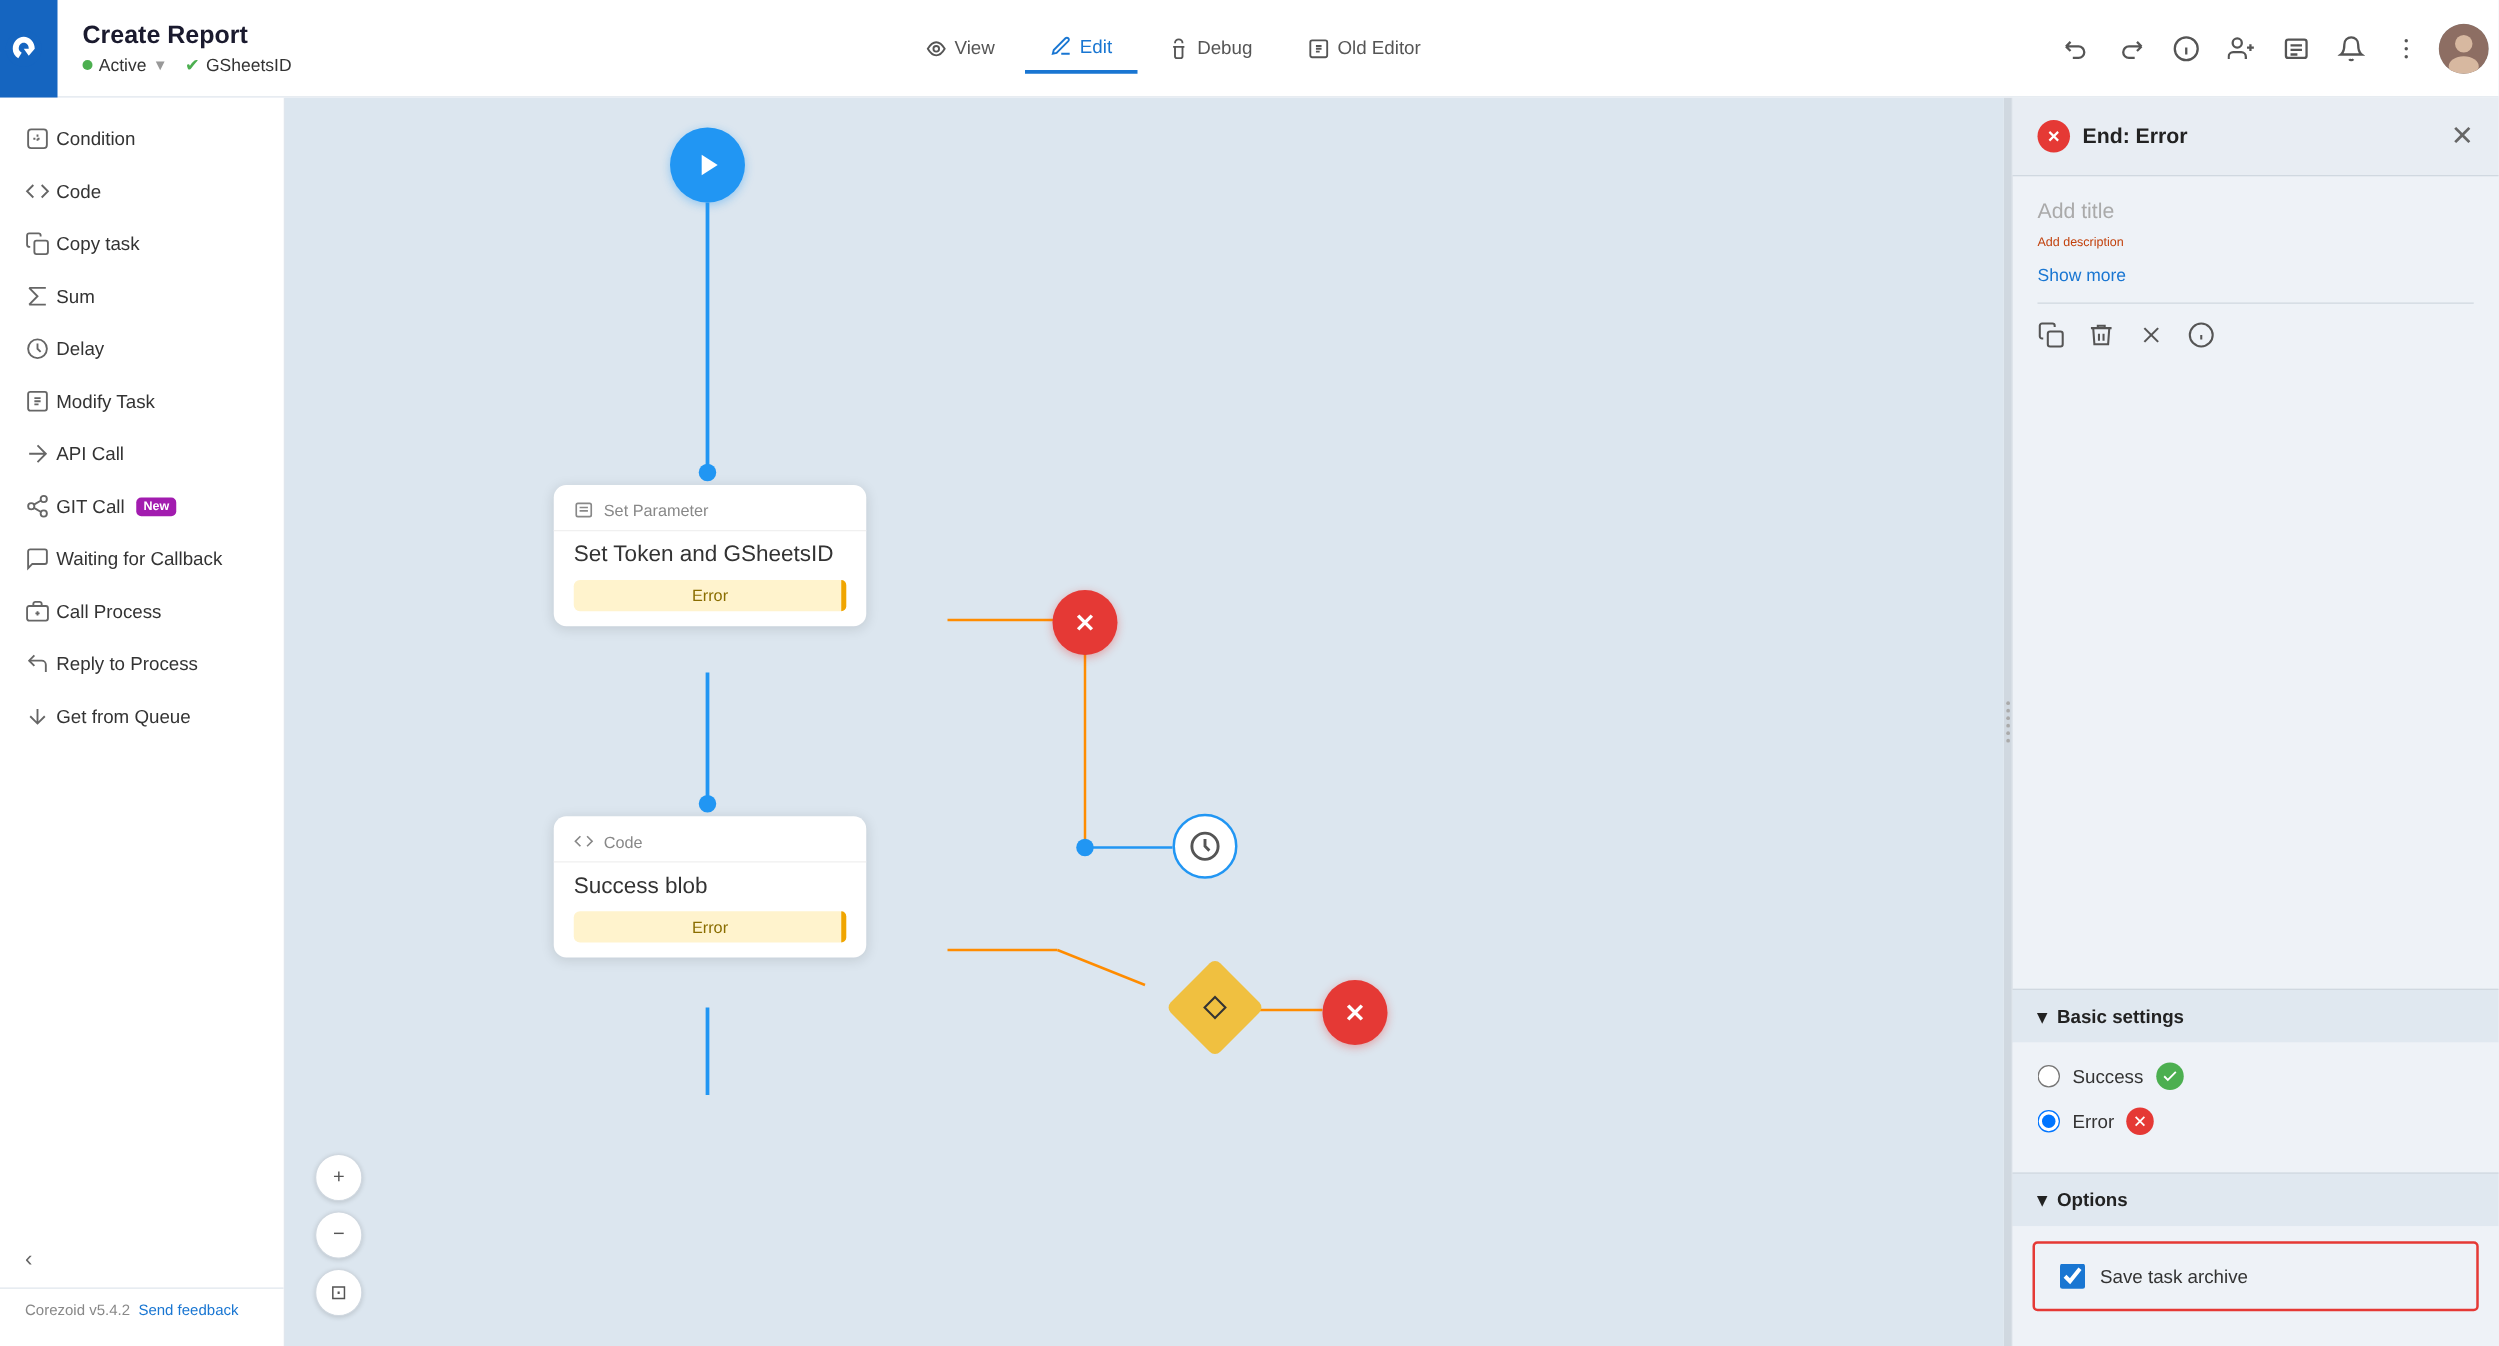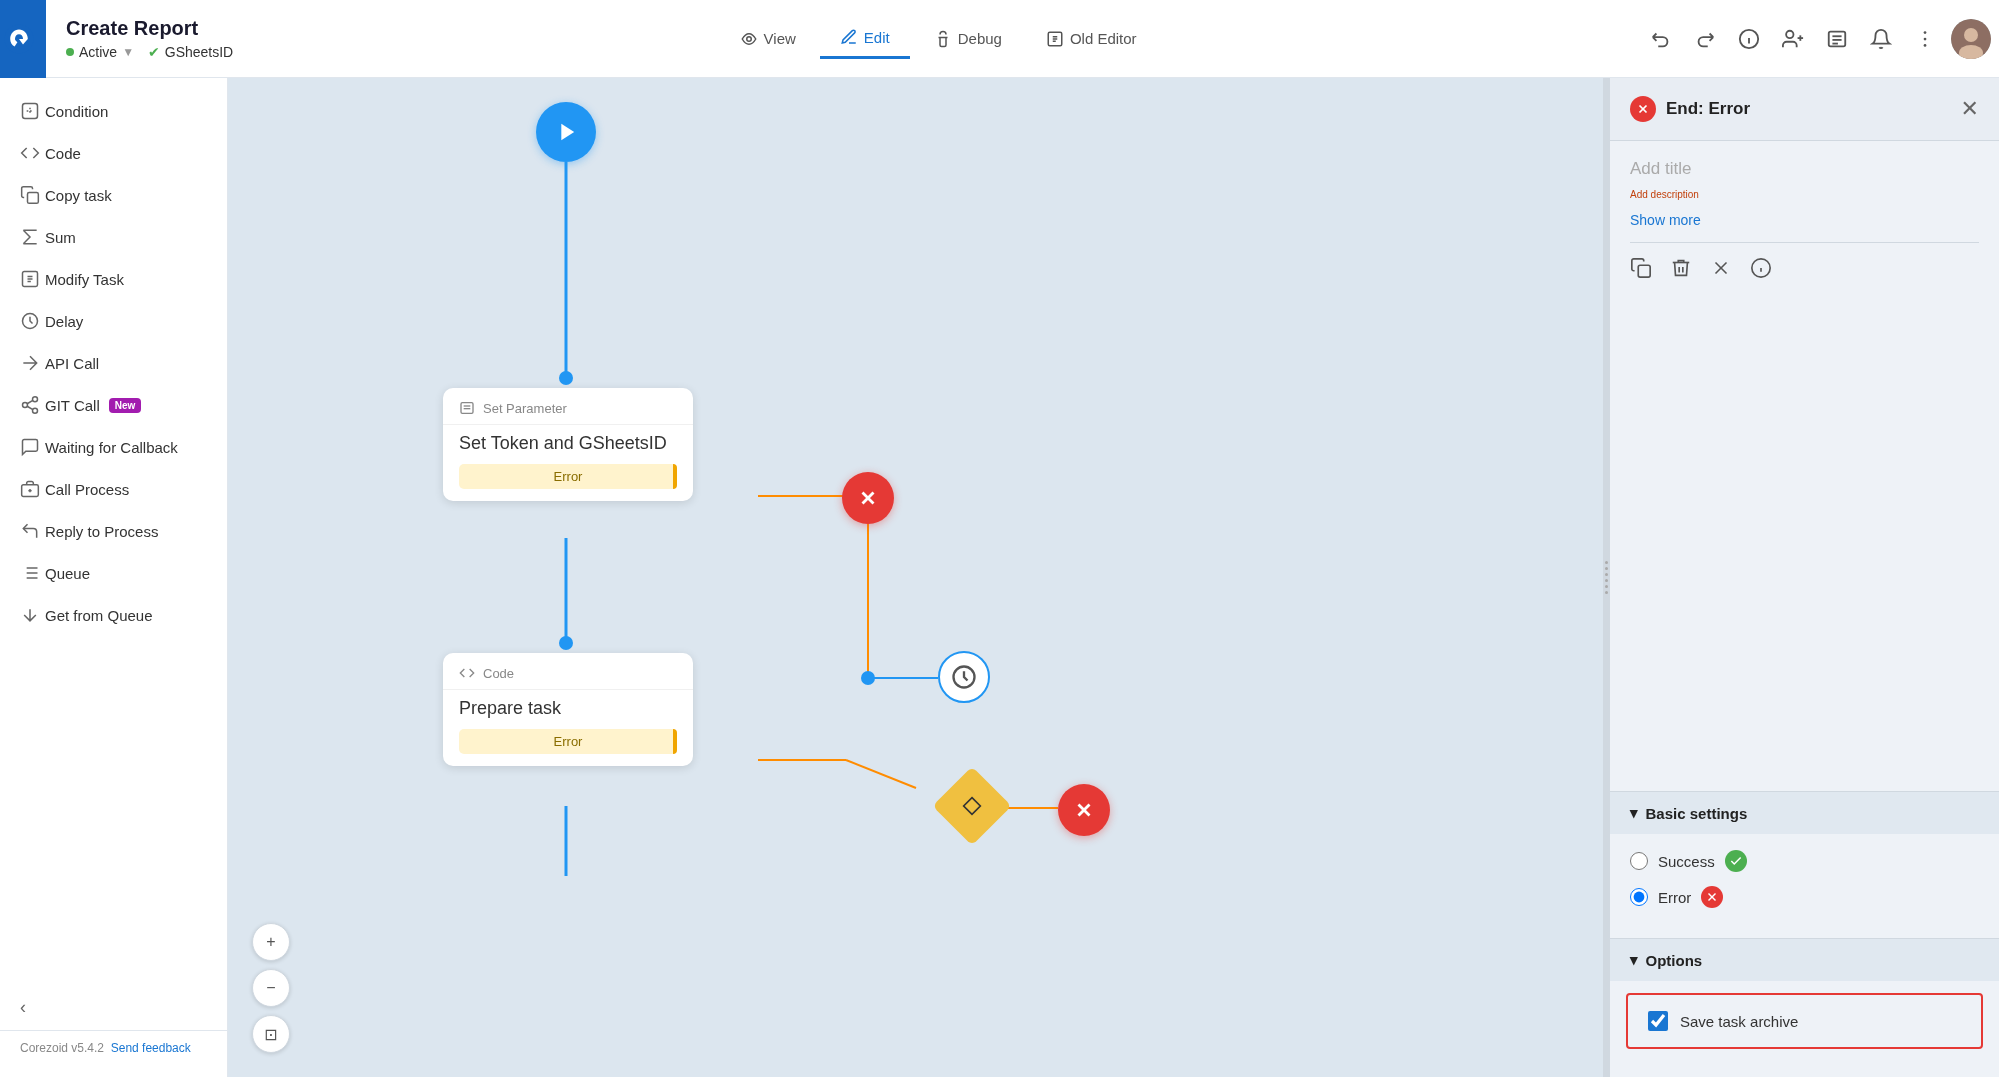--- a/index.html
+++ b/index.html
@@ -329,32 +329,32 @@
 
     <div class="sidebar-item">
       <svg viewBox="0 0 24 24" fill="none" stroke="currentColor" stroke-width="1.8">
           <path d="M4 4h16M4 20h16M4 4l8 8-8 8"></path>
         </svg>
       <span>Sum</span>
     </div>
 
     <div class="sidebar-item">
       <svg viewBox="0 0 24 24" fill="none" stroke="currentColor" stroke-width="1.8">
+          <circle cx="12" cy="12" r="9"></circle>
+          <polyline points="12 7 12 12 15 15"></polyline>
+        </svg>
+      <span>Delay</span>
+    </div>
+
+    <div class="sidebar-item">
+      <svg viewBox="0 0 24 24" fill="none" stroke="currentColor" stroke-width="1.8">
           <rect x="3" y="3" width="18" height="18" rx="2"></rect>
           <path d="M9 9h6M9 12h6M9 15h4"></path>
         </svg>
       <span>Modify Task</span>
-    </div>
-
-    <div class="sidebar-item">
-      <svg viewBox="0 0 24 24" fill="none" stroke="currentColor" stroke-width="1.8">
-          <circle cx="12" cy="12" r="9"></circle>
-          <polyline points="12 7 12 12 15 15"></polyline>
-        </svg>
-      <span>Delay</span>
     </div>
 
     <div class="sidebar-item">
       <svg viewBox="0 0 24 24" fill="none" stroke="currentColor" stroke-width="1.8">
           <path d="M4 12h16M12 4l8 8-8 8"></path>
         </svg>
       <span>API Call</span>
     </div>
 
     <div class="sidebar-item">
@@ -386,31 +386,20 @@
     </div>
 
     <div class="sidebar-item">
       <svg viewBox="0 0 24 24" fill="none" stroke="currentColor" stroke-width="1.8">
           <polyline points="9 14 4 9 9 4"></polyline>
           <path d="M20 20v-7a4 4 0 00-4-4H4"></path>
         </svg>
       <span>Reply to Process</span>
     </div>
 
-    <div class="sidebar-item">
-      <svg viewBox="0 0 24 24" fill="none" stroke="currentColor" stroke-width="1.8">
-          <line x1="8" y1="6" x2="21" y2="6"></line>
-          <line x1="8" y1="12" x2="21" y2="12"></line>
-          <line x1="8" y1="18" x2="21" y2="18"></line>
-          <line x1="3" y1="6" x2="3.01" y2="6"></line>
-          <line x1="3" y1="12" x2="3.01" y2="12"></line>
-          <line x1="3" y1="18" x2="3.01" y2="18"></line>
-        </svg>
-      <span>Queue</span>
-    </div>
 
     <div class="sidebar-item">
       <svg viewBox="0 0 24 24" fill="none" stroke="currentColor" stroke-width="1.8">
           <path d="M12 5v14M5 12l7 7 7-7"></path>
         </svg>
       <span>Get from Queue</span>
     </div>
 
     <div style="flex:1;"></div>
     <div class="sidebar-collapse-btn">‹</div>
@@ -484,21 +473,21 @@
     </div>
 
     <div class="flow-node" style="top:575px;left:215px;width:250px;">
       <div class="flow-node-header">
         <svg width="16" height="16" viewBox="0 0 24 24" fill="none" stroke="#888" stroke-width="2">
             <polyline points="16 18 22 12 16 6"></polyline>
             <polyline points="8 6 2 12 8 18"></polyline>
           </svg>
         <span>Code</span>
       </div>
-      <div class="flow-node-title">Prepare task</div>
+      <div class="flow-node-title">Success blob</div>
       <div class="flow-node-badge" style="position:relative;">
         <span>Error</span>
         <div style="position:absolute;right:0;top:0;bottom:0;width:4px;background:#f0a500;border-radius:0 4px 4px 0;"></div>
       </div>
     </div>
 
     <div style="position:absolute;top:700px;left:716px;width:56px;height:56px;">
       <div class="flow-diamond"></div>
       <div class="flow-diamond-inner" style="top:0;left:0;width:56px;height:56px;">
         <svg viewBox="0 0 24 24" fill="none" stroke="#333" stroke-width="2" width="20" height="20">

